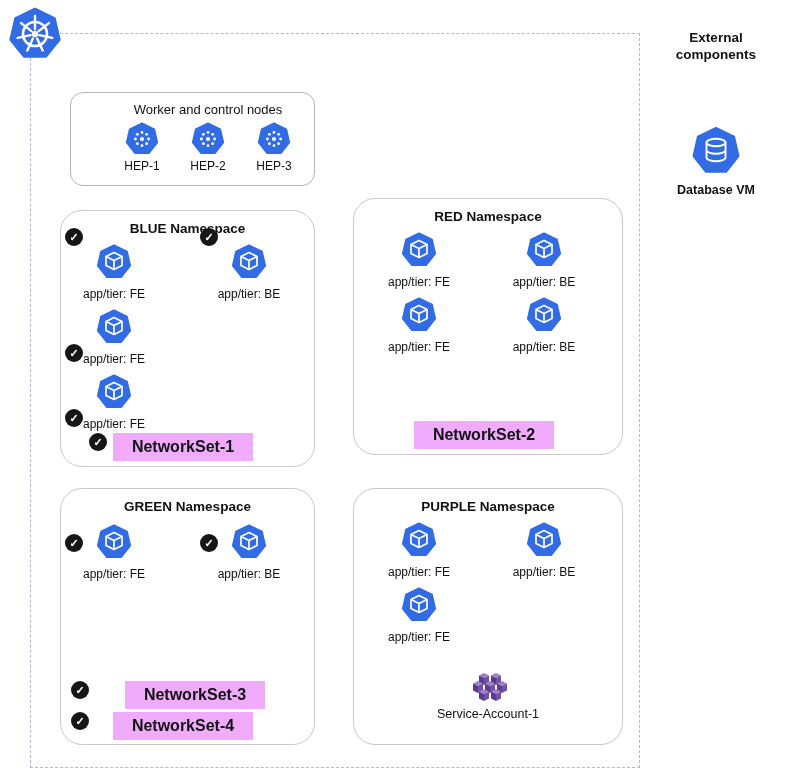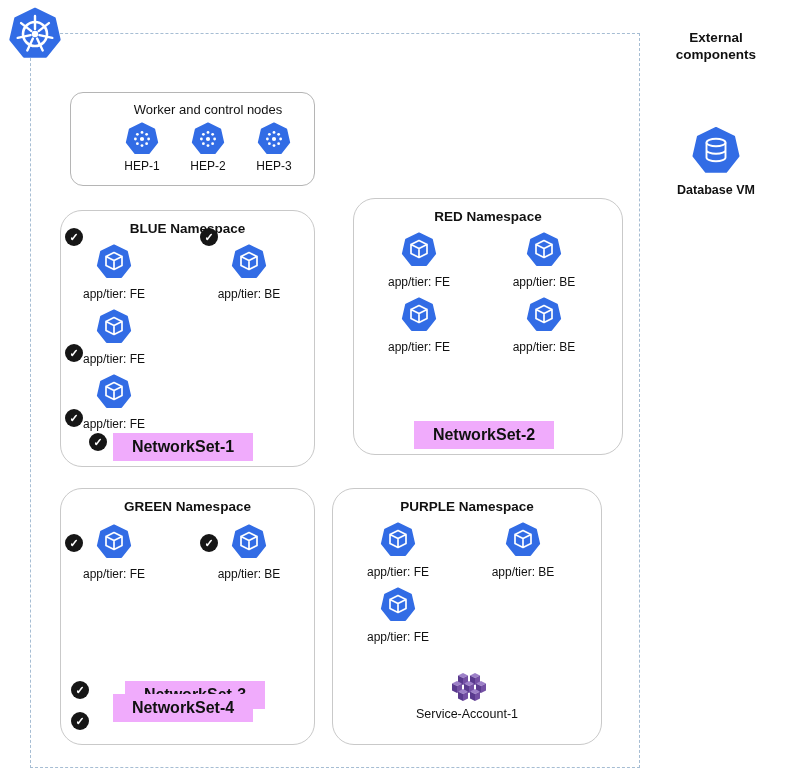--- a/index.html
+++ b/index.html
@@ -21,21 +21,21 @@
   .node-label { font-size:12px; margin-top:3px; }
 
   .gns-list { position:absolute; left:403px; top:96px; display:flex; flex-direction:column;
               gap:8px; align-items:flex-start; }
   .gns-chip { background:#fcefc5; font-weight:bold; font-size:12px; padding:3px 9px; }
 
   .namespace { position:absolute; border:1.5px solid #c9c9c9; border-radius:22px; background:#fff; }
   .ns-blue   { left:60px;  top:210px; width:255px; height:257px; }
   .ns-red    { left:353px; top:198px; width:270px; height:257px; }
   .ns-green  { left:60px;  top:488px; width:255px; height:257px; }
-  .ns-purple { left:332px; top:488px; width:270px; height:257px; }
+  .ns-purple { left:353px; top:488px; width:270px; height:257px; }
   .ns-title { position:absolute; top:10px; left:0; right:0; text-align:center;
               font-weight:bold; font-size:13.5px; }
 
   .pod { position:absolute; width:90px; display:flex; flex-direction:column; align-items:center; }
   .pod-label { font-size:12px; margin-top:7px; white-space:nowrap; }
 
   .check { position:absolute; width:18px; height:18px; border-radius:50%; background:#161616;
            color:#fff; display:flex; align-items:center; justify-content:center; }
   .check::after { content:"✓"; font-size:11px; font-weight:bold; line-height:1; }
 
@@ -220,21 +220,21 @@
     <div class="check" style="left:139px;top:45px"></div>
     <div class="pod" style="left:143px;top:35px">
       <svg width="36" height="36">
           <use href="#pod-glyph"></use>
         </svg>
       <div class="pod-label">app/tier: BE</div>
     </div>
     <div class="check" style="left:10px;top:192px"></div>
     <div class="ns-bar" style="left:64px;top:192px">NetworkSet-3</div>
     <div class="check" style="left:10px;top:223px"></div>
-    <div class="ns-bar" style="left:52px;top:205px">NetworkSet-4</div>
+    <div class="ns-bar" style="left:52px;top:223px">NetworkSet-4</div>
   </div>
 
   <div class="namespace ns-purple">
     <div class="ns-title">PURPLE Namespace</div>
     <div class="pod" style="left:20px;top:33px">
       <svg width="36" height="36">
           <use href="#pod-glyph"></use>
         </svg>
       <div class="pod-label">app/tier: FE</div>
     </div>

